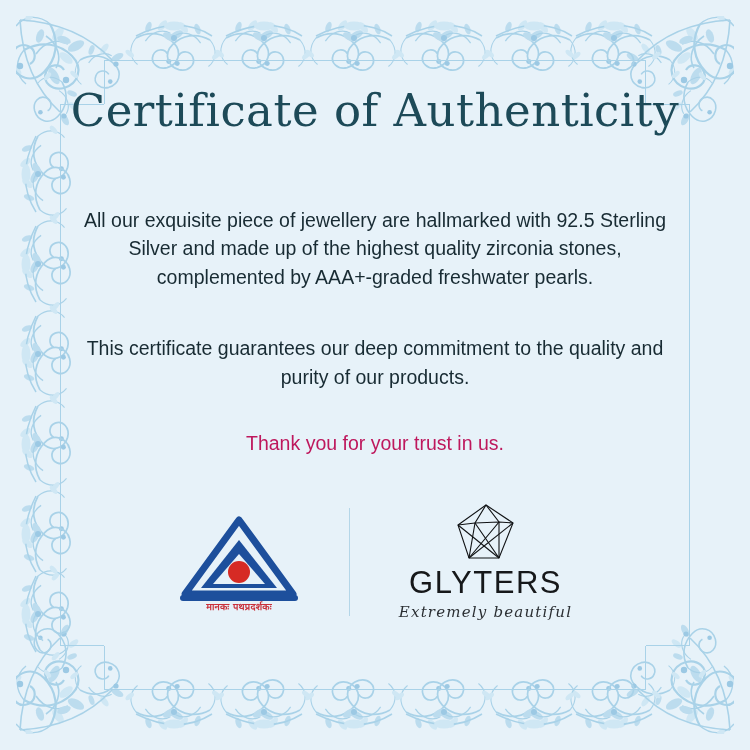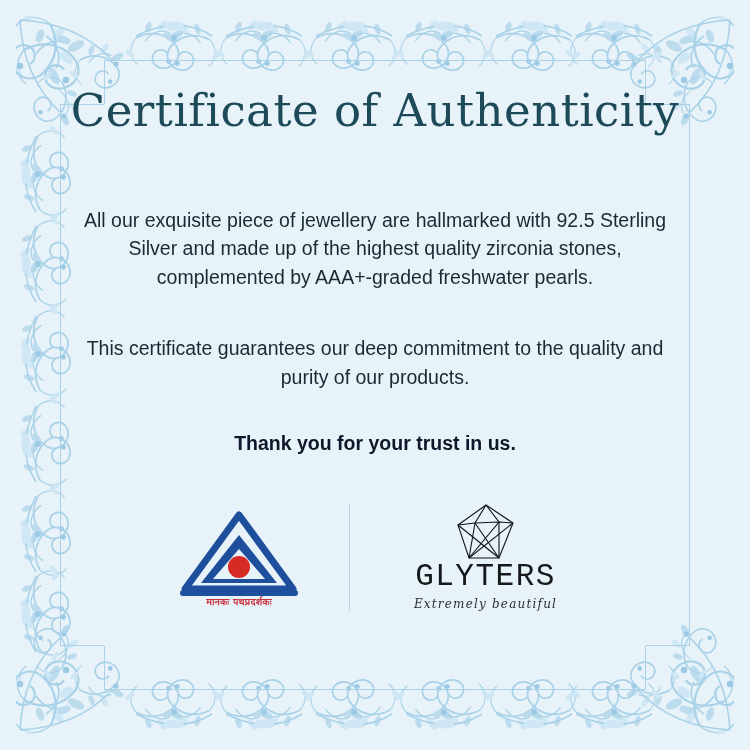--- a/index.html
+++ b/index.html
@@ -63,22 +63,22 @@
     max-width: 600px;
   }
   .body-block p { margin: 0; }
 
   .body-block .para2 { margin-top: 42px; }
 
   .thanks {
     margin-top: 40px;
     text-align: center;
     font-size: 19.5px;
-    font-weight: bold;
-    color: #0f172a;
+    font-weight: normal;
+    color: #be185d;
   }
 
   
   .logos {
     margin-top: 48px;
     display: flex;
     align-items: center;
     justify-content: center;
     gap: 48px;
   }
@@ -95,31 +95,31 @@
     text-align: center;
     font-family: "DejaVu Sans", sans-serif;
     font-size: 9.5px;
     color: #c9303a;
     letter-spacing: .2px;
   }
 
   .glyters { width: 175px; display: flex; flex-direction: column; align-items: center; }
   .gem { width: 62px; height: 58px; }
   .brand {
-    font-family: Liberation Mono, monospace;
+    font-family: Liberation Sans, sans-serif;
     font-size: 31px;
     letter-spacing: 1.5px;
     color: #16181a;
-    margin-top: 0;
+    margin-top: 6px;
     line-height: 1;
   }
   .tagline {
     font-family: "DejaVu Serif", serif;
     font-style: italic;
-    font-size: 12px;
+    font-size: 15px;
     letter-spacing: 1.2px;
     color: #2b2f33;
     margin-top: 5px;
   }
 </style>
 </head>
 <body>
 
 <div id="certificate">
 

